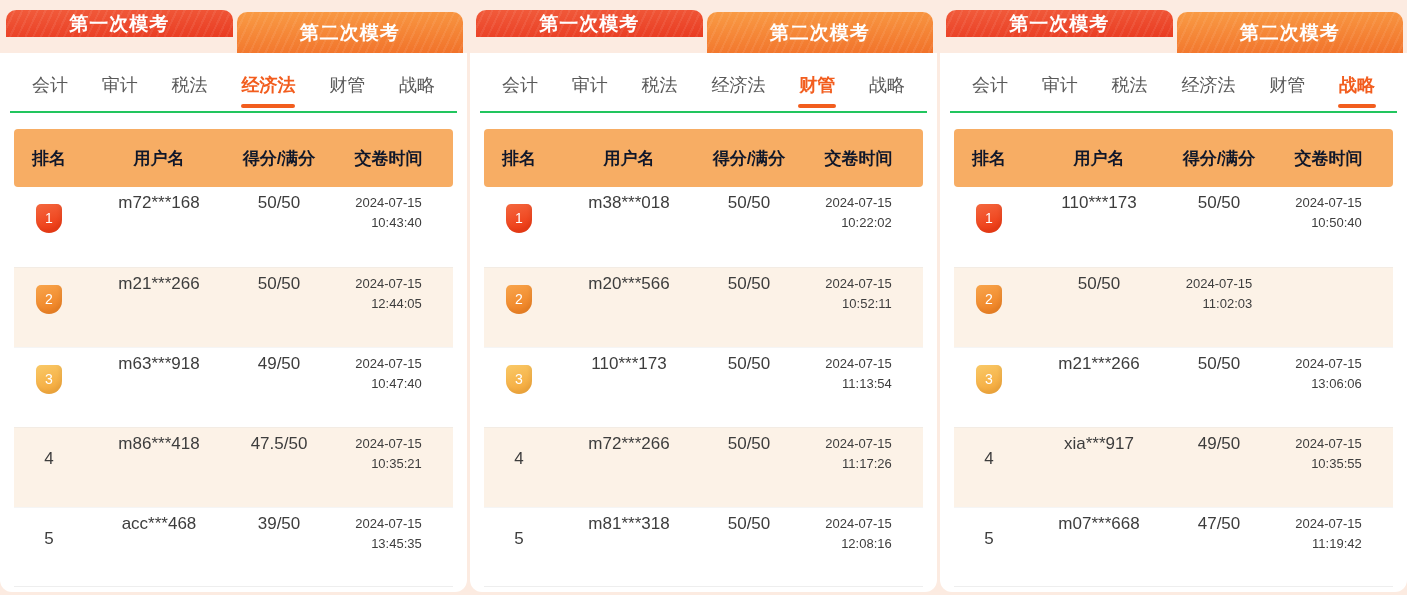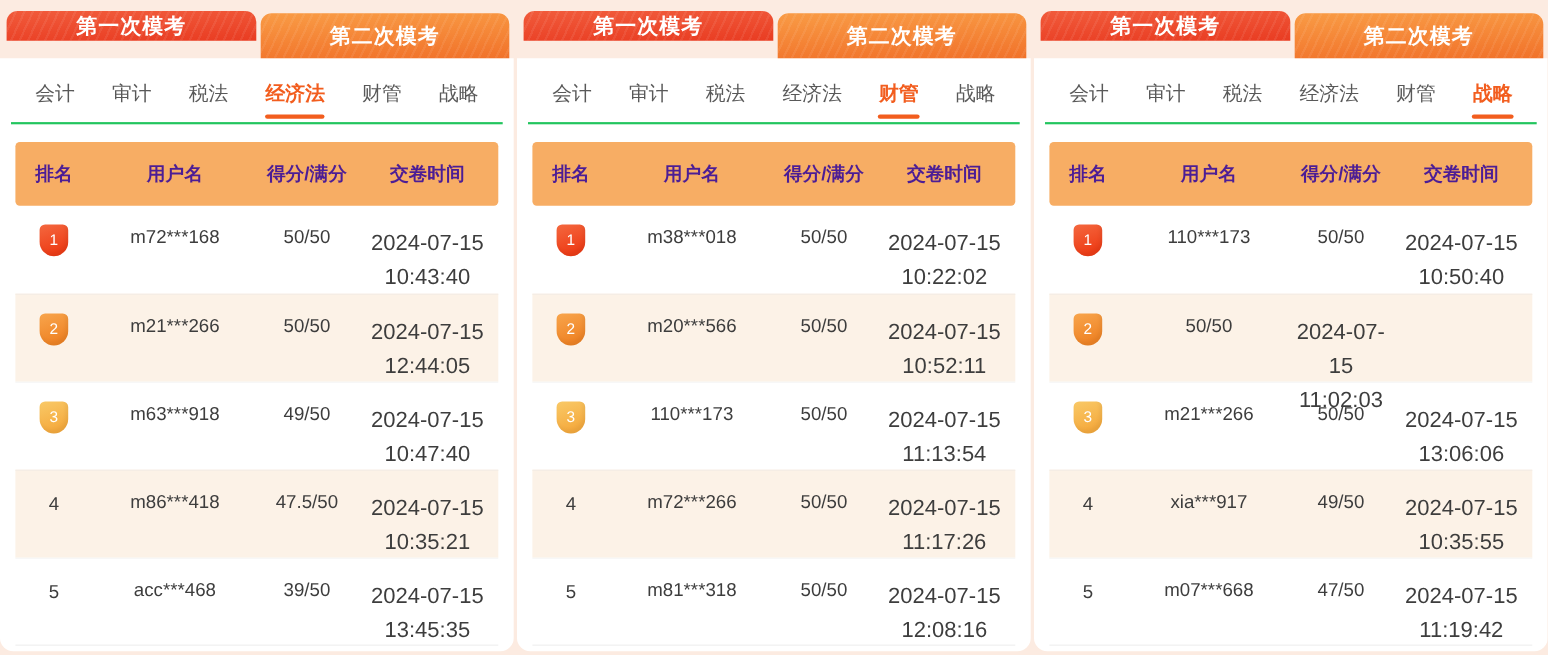--- a/index.html
+++ b/index.html
@@ -49,42 +49,42 @@
   }
 
   
   .table { margin:16px 14px 0; }
   .thead, .tr {
     display:grid; grid-template-columns:70px 150px 90px 129px;
     text-align:center;
   }
   .thead {
     height:58px; background:#f7ad64; border-radius:4px;
-    color:#4c1d95; font-weight:bold; font-size:17px; align-items:center;
+    color:#0f172a; font-weight:bold; font-size:17px; align-items:center;
   }
   .tr { height:80px; border-top:1px solid #f5f5f5; }
   .tr:first-child { border-top:none; }
   .tr:last-child { border-bottom:1px solid #eeeeee; }
   .tr.alt { background:#fcf2e7; border-top-color:#f3ece4; }
-  .td { padding-top:19px; font-size:17px; color:#3d3d3d; }
+  .td { padding-top:6px; font-size:17px; color:#3d3d3d; }
   .td-rank { padding-top:21px; }
 
   .badge {
     display:inline-flex; align-items:center; justify-content:center;
     width:26px; height:29px; margin-top:-6px;
     border-radius:5px 5px 13px 13px;
     color:#fff; font-size:14px;
     box-shadow:inset -2px -3px 4px rgba(0,0,0,0.06);
   }
   .badge-1 { background:linear-gradient(160deg,#f4683f 0%,#ee3d17 80%); }
   .badge-2 { background:linear-gradient(160deg,#f8a54c 0%,#ef8426 80%); }
   .badge-3 { background:linear-gradient(160deg,#f9c967 0%,#f5ab3f 80%); }
   .rank-plain { font-size:17px; color:#3d3d3d; }
 
-  .time-inner { display:inline-block; text-align:center; font-size:20px; line-height:1.55; }
+  .time-inner { display:inline-block; text-align:right; font-size:13px; line-height:1.55; }
 </style>
 </head>
 <body>
 
 <div class="panels">
     <div class="panel">
     <div class="tab-row">
       <div class="tab tab-first">第一次模考</div>
       <div class="tab tab-second">第二次模考</div>
     </div>

